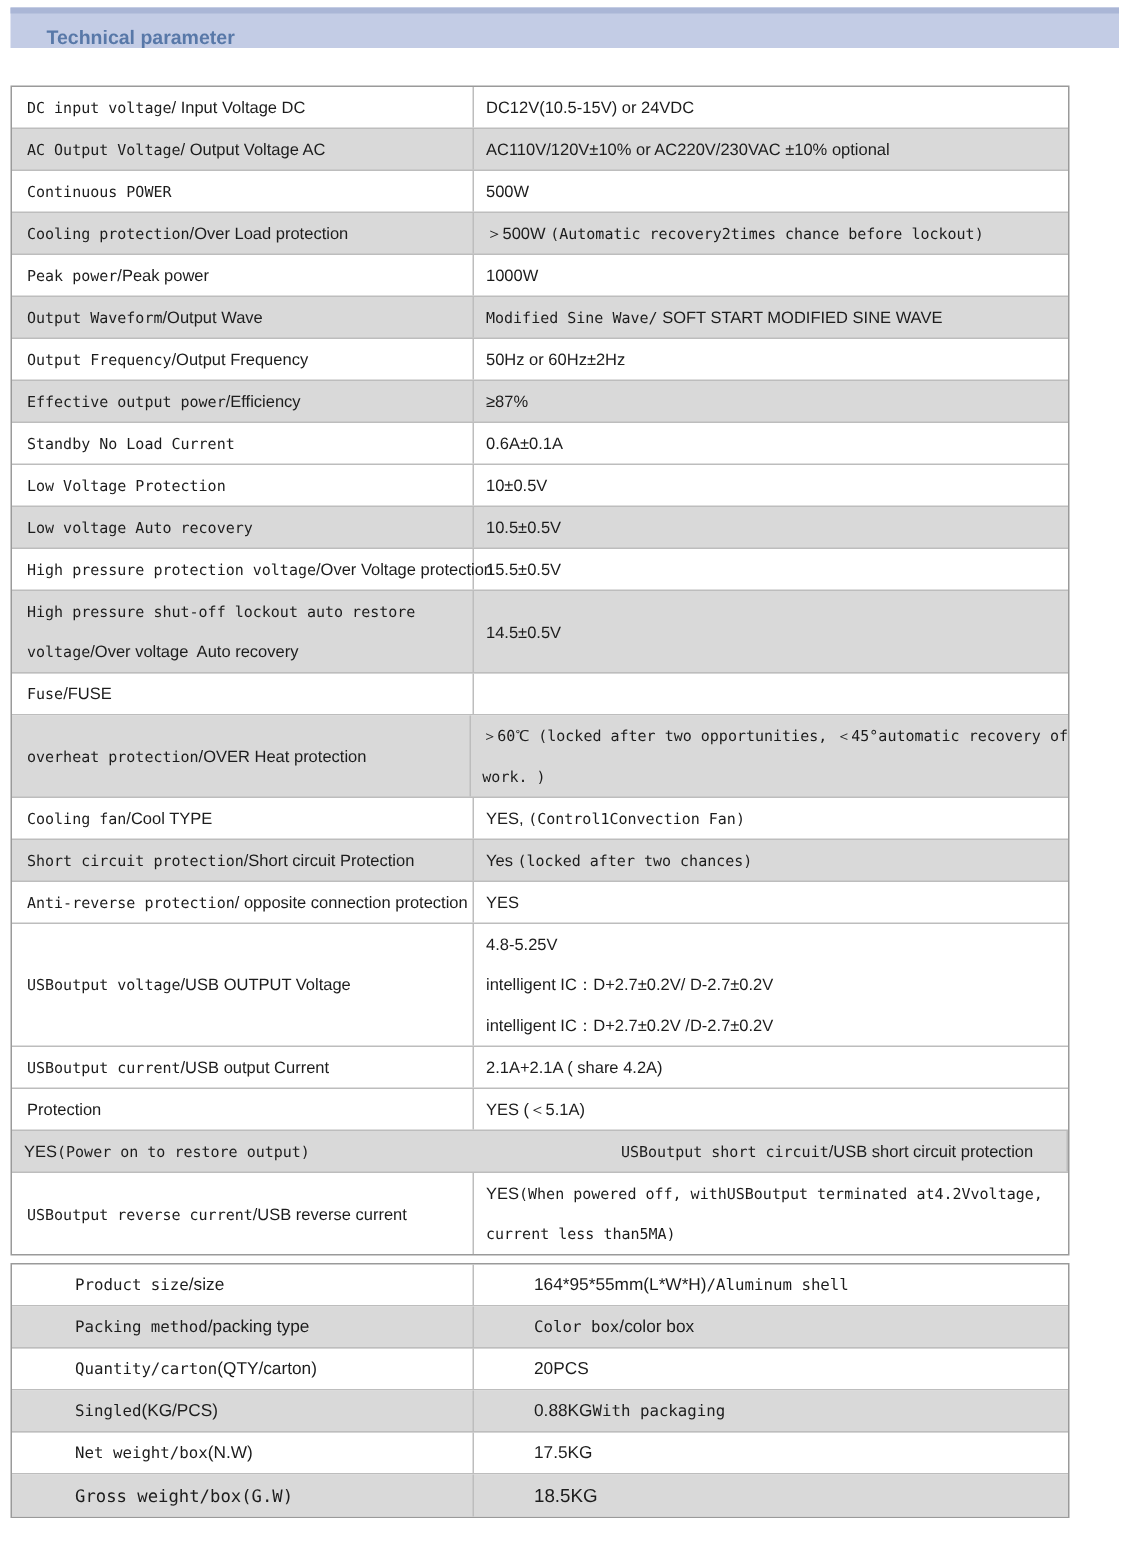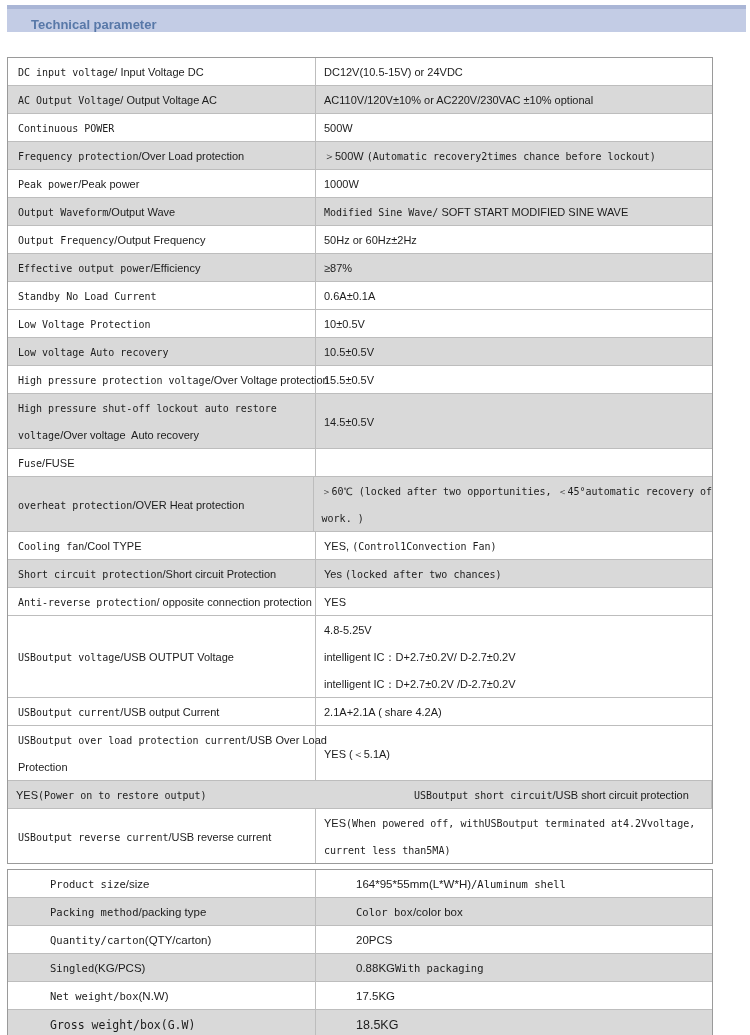--- a/index.html
+++ b/index.html
@@ -62,21 +62,21 @@
       <div class="row">
         <div class="cell cell-l">
           <div class="line"><span class="seg-m">Continuous POWER</span></div>
         </div>
         <div class="cell cell-r">
           <div class="line"><span class="seg-s">500W</span></div>
         </div>
       </div>
       <div class="row shade">
         <div class="cell cell-l">
-          <div class="line"><span class="seg-m">Frequency protection</span><span class="seg-s">/Over Load protection</span></div>
+          <div class="line"><span class="seg-m">Cooling protection</span><span class="seg-s">/Over Load protection</span></div>
         </div>
         <div class="cell cell-r">
           <div class="line"><span class="seg-s">＞500W </span><span class="seg-m">(Automatic recovery2times chance before lockout)</span></div>
         </div>
       </div>
       <div class="row">
         <div class="cell cell-l">
           <div class="line"><span class="seg-m">Peak power</span><span class="seg-s">/Peak power</span></div>
         </div>
         <div class="cell cell-r">
@@ -199,21 +199,20 @@
       <div class="row">
         <div class="cell cell-l">
           <div class="line"><span class="seg-m">USBoutput current</span><span class="seg-s">/USB output Current</span></div>
         </div>
         <div class="cell cell-r">
           <div class="line"><span class="seg-s">2.1A+2.1A ( share 4.2A)</span></div>
         </div>
       </div>
       <div class="row">
         <div class="cell cell-l">
-          <div class="line"><span class="seg-m">USBoutput over load protection current</span><span class="seg-s">/USB Over Load</span></div>
           <div class="line"><span class="seg-s">Protection</span></div>
         </div>
         <div class="cell cell-r">
           <div class="line"><span class="seg-s">YES (＜5.1A)</span></div>
         </div>
       </div>
       <div class="row shade">
         <div class="cell cell-r">
           <div class="line"><span class="seg-s">YES</span><span class="seg-m">(Power on to restore output)</span></div>
         </div>

